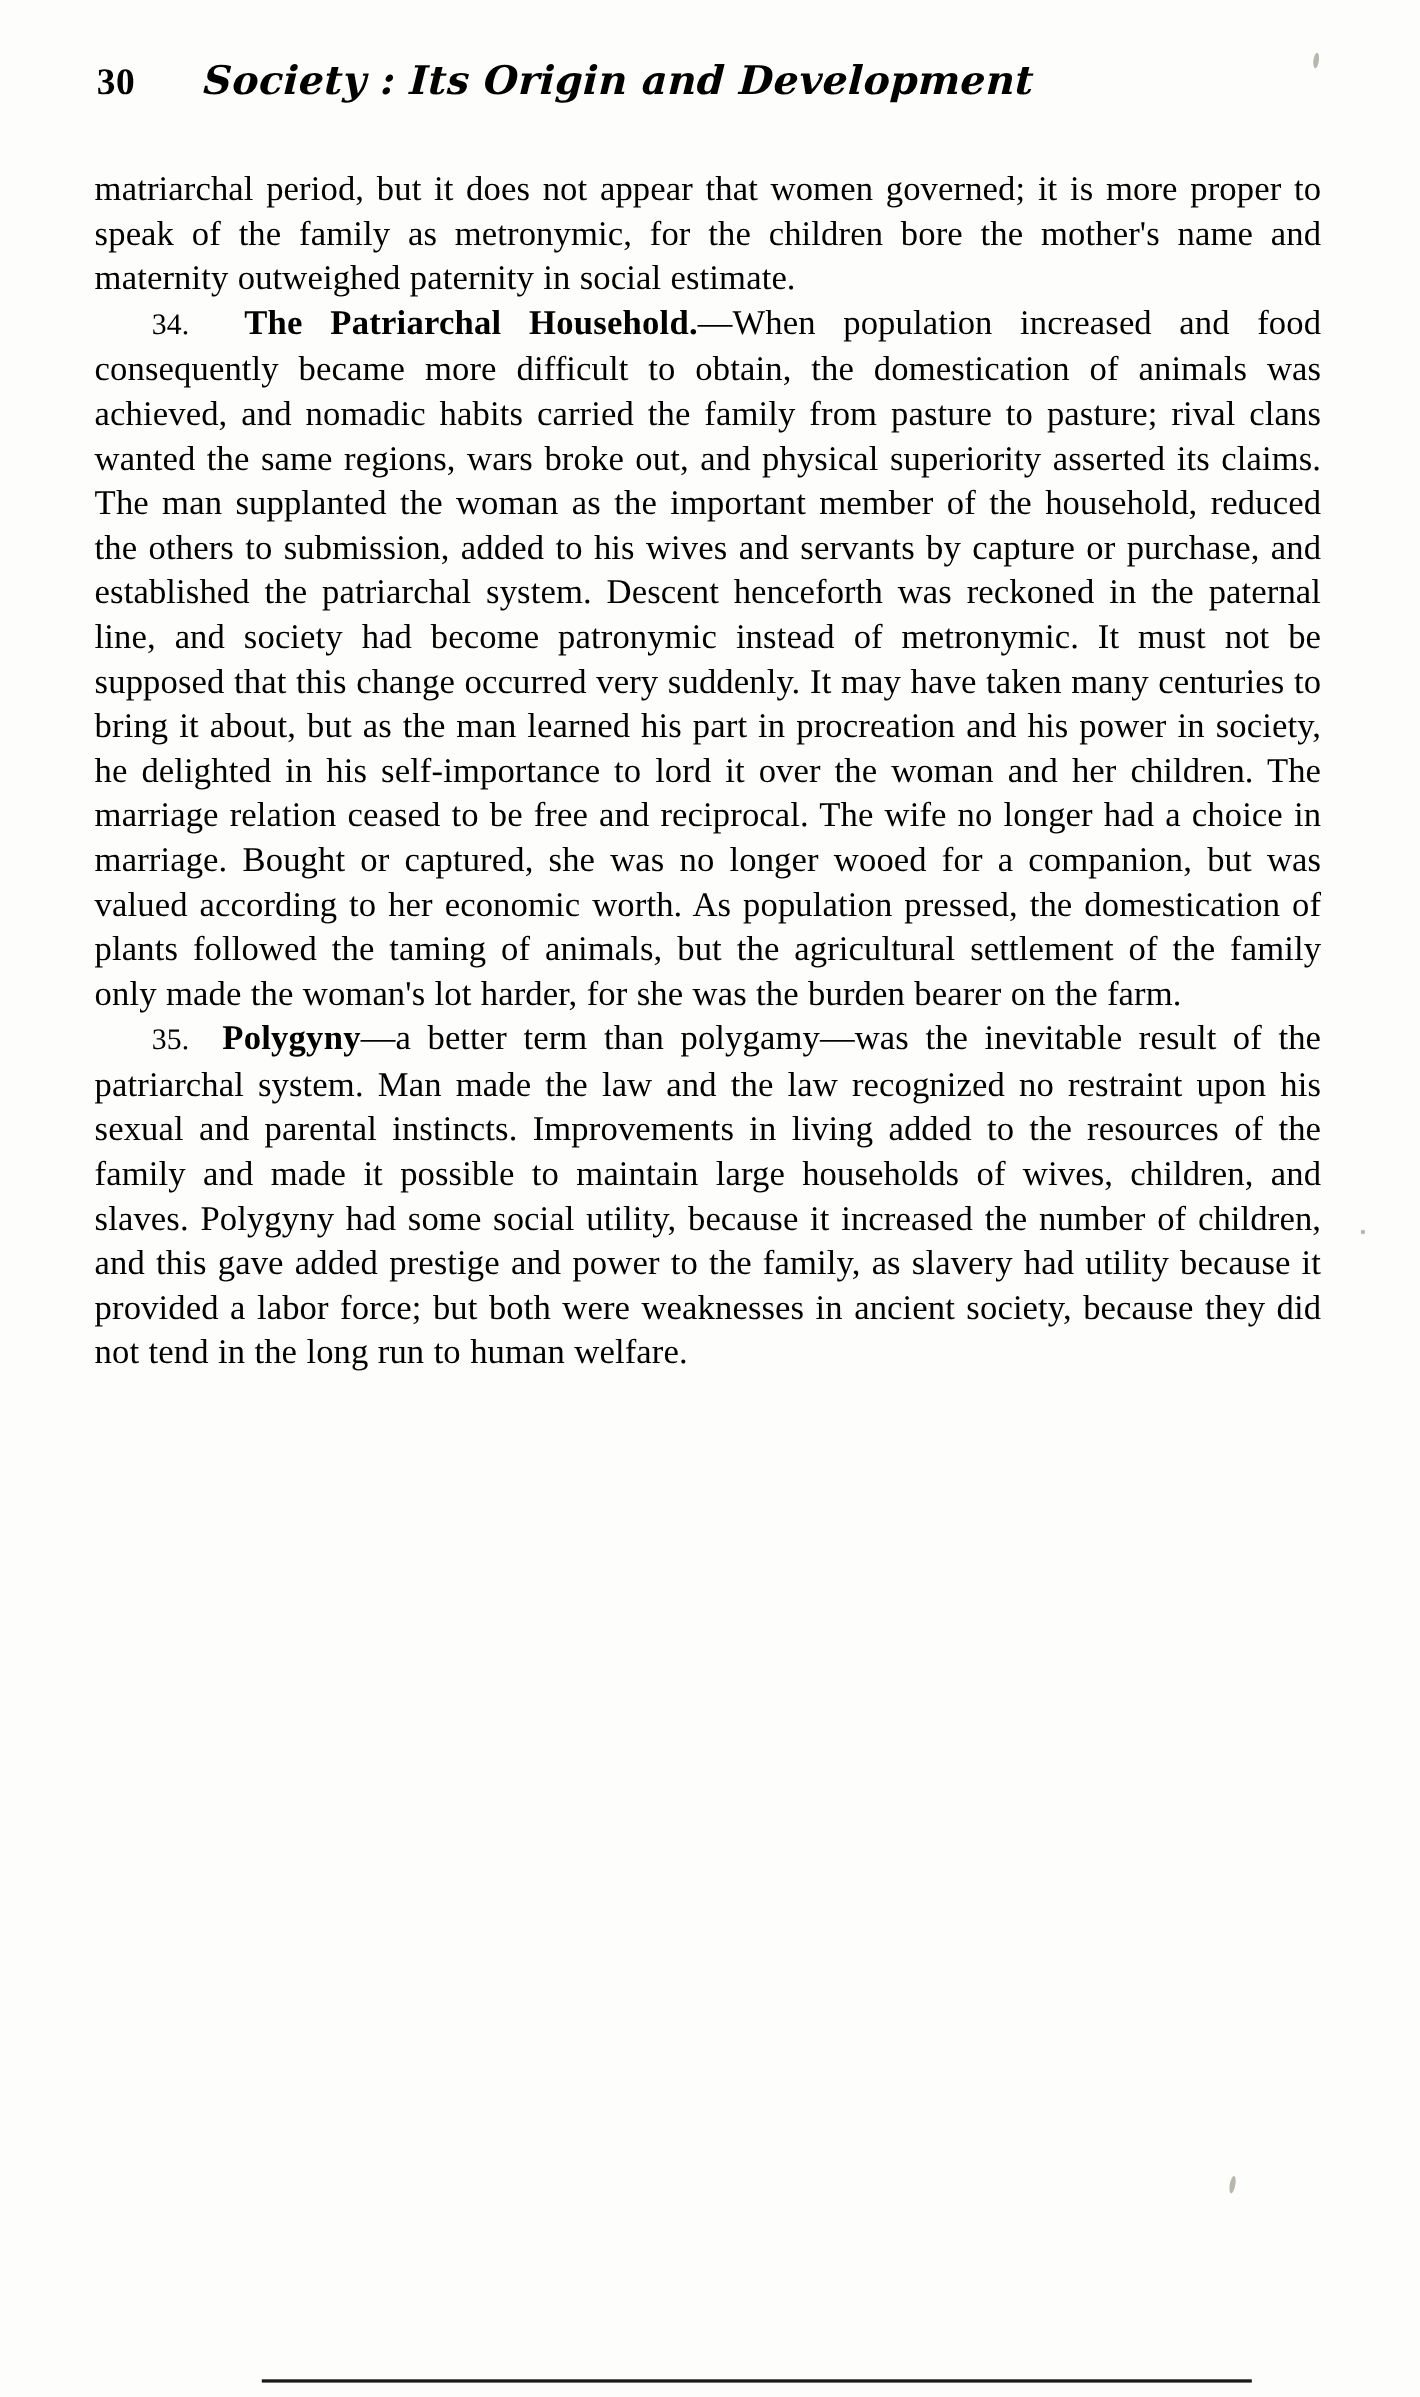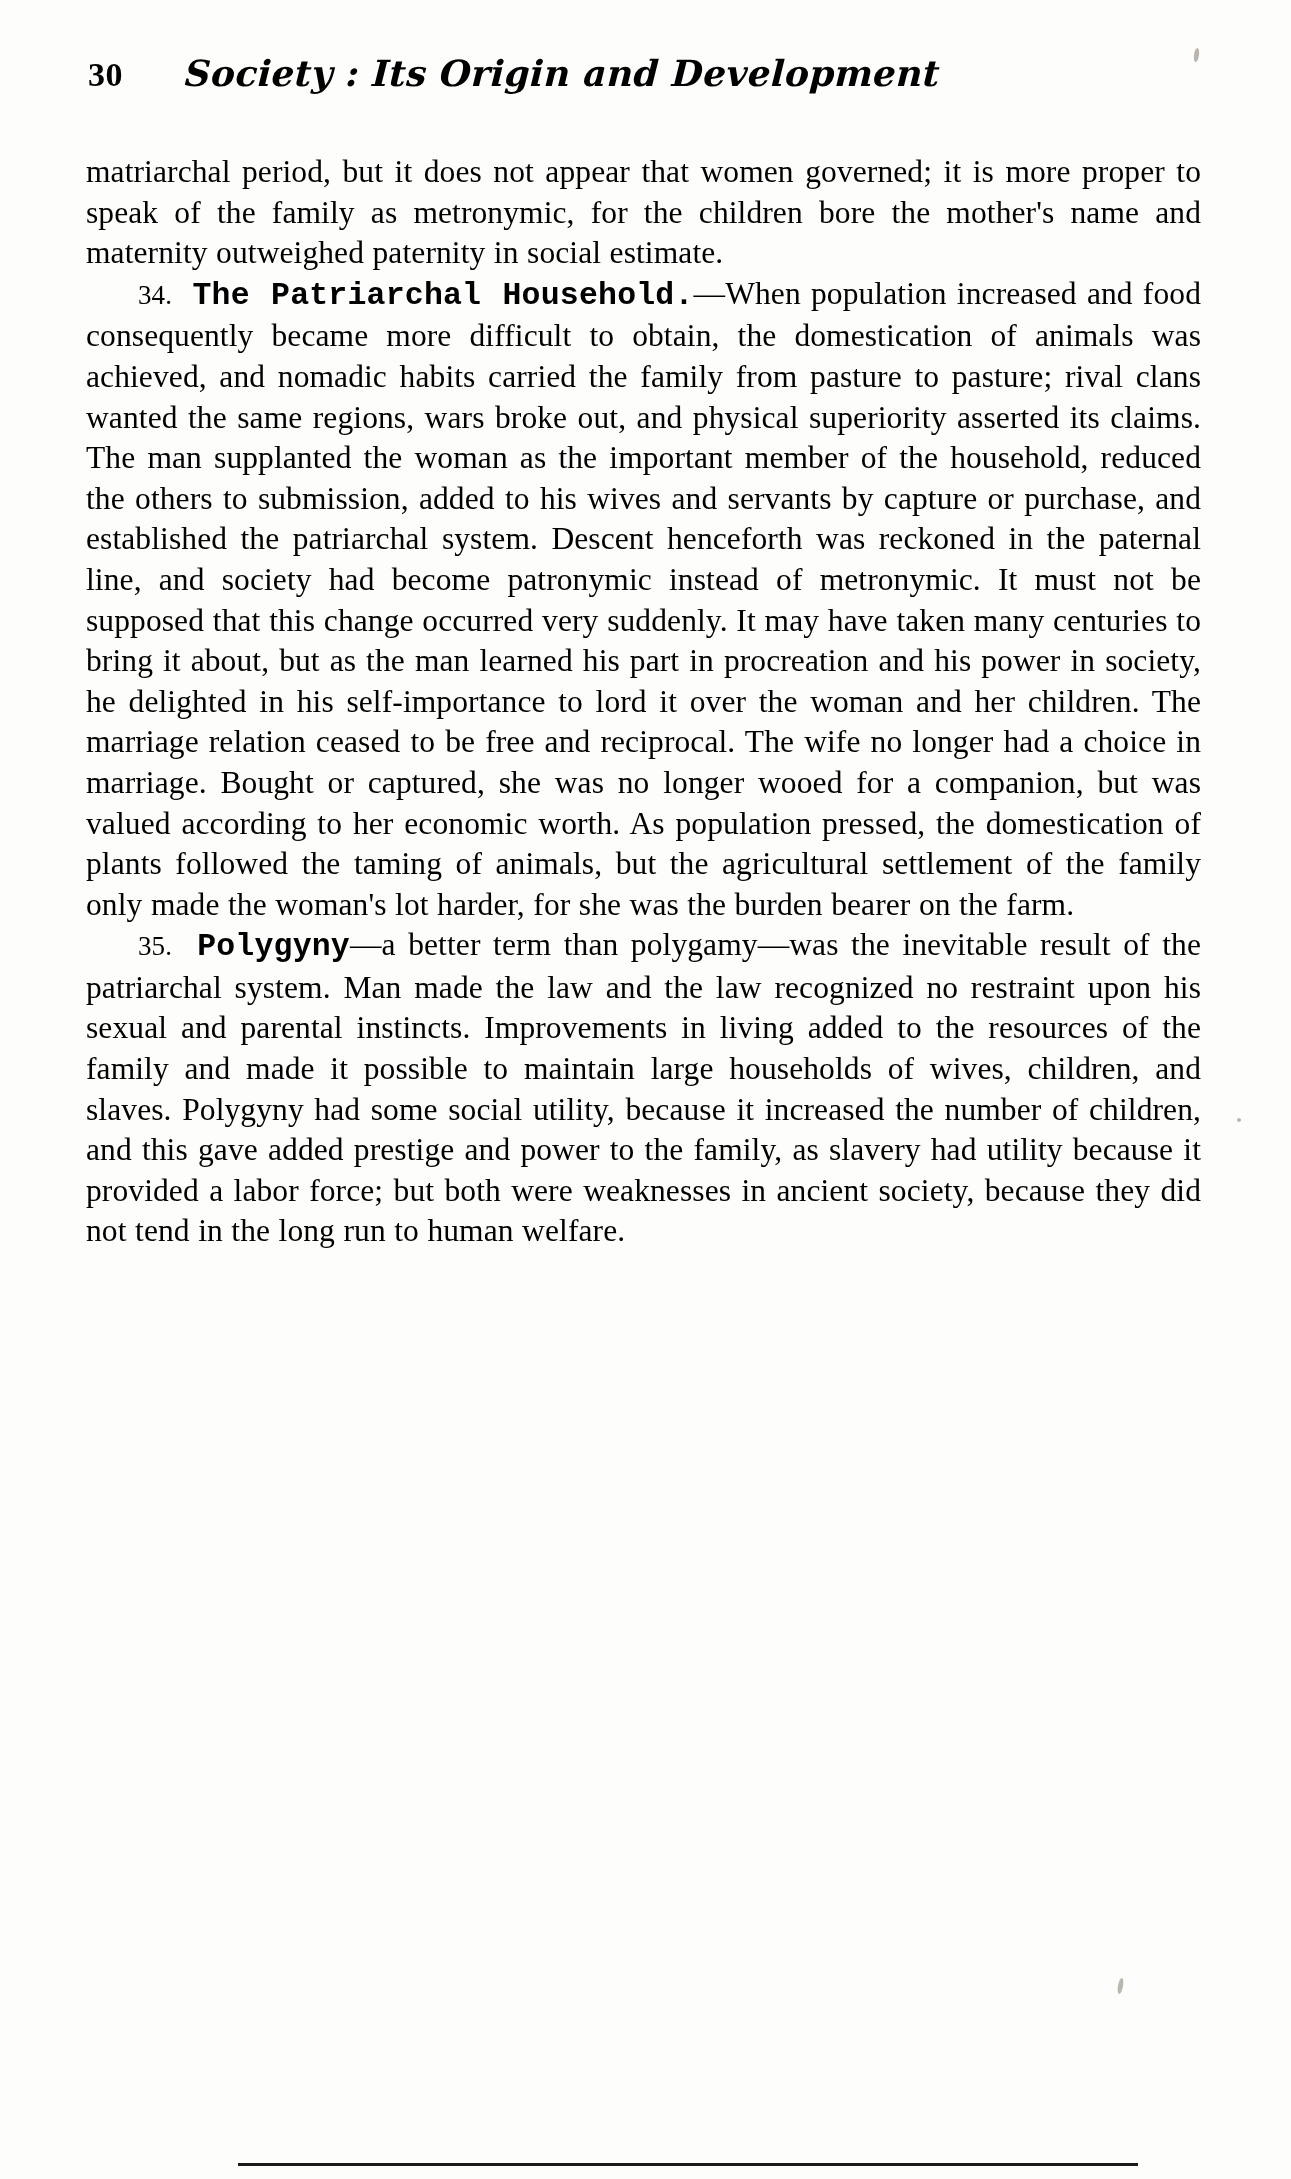--- a/index.html
+++ b/index.html
@@ -71,21 +71,20 @@
     display: inline-block;
     width: 52px;
   }
   .sec-num {
     font-size: 27px;
     font-family: Liberation Serif, serif;
   }
   .sec-title {
     font-weight: bold;
     letter-spacing: 0.2px;
-    font-family: Liberation Mono, monospace;
   }
   .footer-rule {
     position: absolute;
     left: 238px;
     top: 2163px;
     width: 900px;
     height: 3px;
     background: #1a1a1a;
   }
   .speck {

